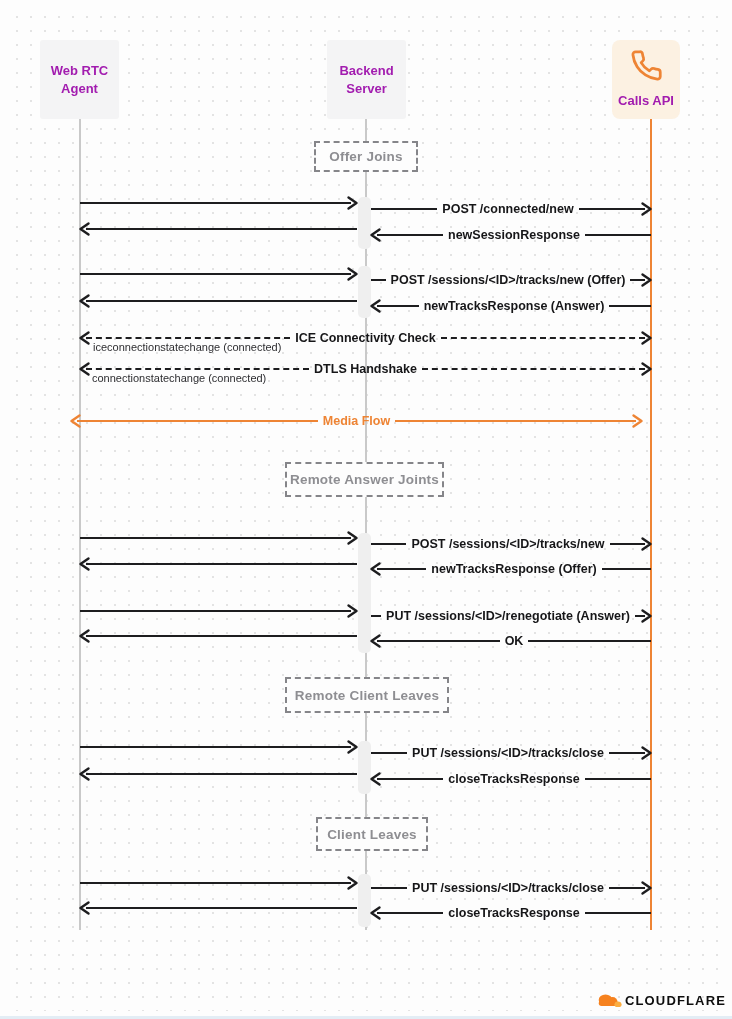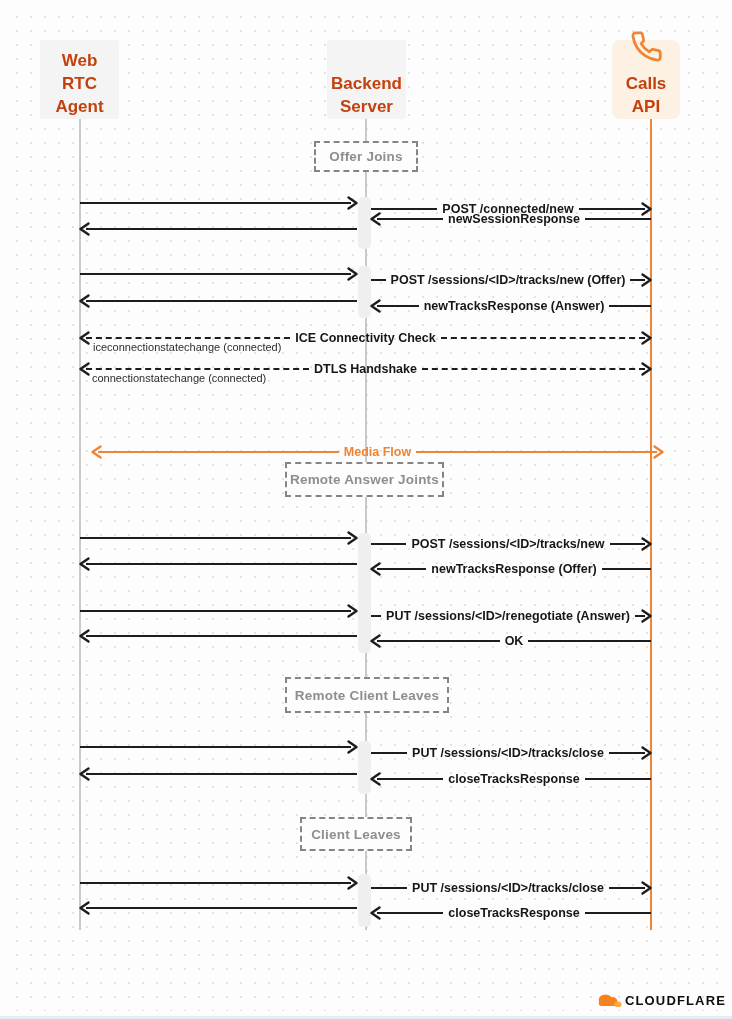--- a/index.html
+++ b/index.html
@@ -6,23 +6,23 @@
   .canvas{
     position:relative;width:732px;height:1019px;background:#fdfdfd;
     font-family:"Liberation Sans",sans-serif;overflow:hidden;
   }
   .dots{
     position:absolute;left:8px;top:8px;right:8px;bottom:8px;
     background-image:radial-gradient(circle,#e3e3e3 1.15px,rgba(0,0,0,0) 1.35px);
     background-size:14px 14px;background-position:2px 2px;
   }
   .actor{
-    position:absolute;display:flex;flex-direction:column;align-items:center;justify-content:flex-end;
+    position:absolute;display:flex;flex-direction:column;align-items:center;justify-content:center;
     text-align:center;background:#f4f4f5;border-radius:3px;
-    font-weight:700;font-size:17px;color:#c2410c;line-height:1.35;
+    font-weight:700;font-size:13px;color:#a21caf;line-height:1.35;
   }
   .actor.accent{background:#fcf1e2;border-radius:8px;}
   .actor .phone-wrap{line-height:0;margin-bottom:10px;}
   .lifeline{position:absolute;width:2px;background:#c9c9c9;}
   .lifeline.accent{width:2.5px;background:#EE8434;}
   .activation{position:absolute;background:#efefef;border-radius:5px;}
   .section{
     position:absolute;border:2px dashed #858589;background:#fdfdfd;
     color:#8e8e92;font-weight:600;font-size:13.5px;letter-spacing:.2px;
     display:flex;align-items:center;justify-content:center;white-space:nowrap;
@@ -74,38 +74,38 @@
       </div>
       <div class="section" style="left: 314px; top: 141px; width: 100px; height: 27px;">
         <div>Offer Joins</div>
       </div>
       <div class="section" style="left: 285px; top: 462px; width: 155px; height: 31px;">
         <div>Remote Answer Joints</div>
       </div>
       <div class="section" style="left: 285px; top: 677px; width: 160px; height: 32px;">
         <div>Remote Client Leaves</div>
       </div>
-      <div class="section" style="left: 300px; top: 817px; width: 108px; height: 30px;">
+      <div class="section" style="left: 316px; top: 817px; width: 108px; height: 30px;">
         <div>Client Leaves</div>
       </div>
       <div class="msg" style="left: 80px; top: 194px; width: 277px;">
         <div class="seg" style="border-top-color: rgb(29, 29, 31);"></div>
         <svg width="13" height="16" viewBox="0 0 13 16" class="chev r">
           <polyline points="2.5,2.5 10.5,8 2.5,13.5" fill="none" stroke="#1d1d1f" stroke-width="2.4" stroke-linecap="round" stroke-linejoin="round"></polyline>
         </svg>
       </div>
       <div class="msg" style="left: 371px; top: 200px; width: 280px;">
         <div class="seg" style="border-top-color: rgb(29, 29, 31);"></div>
         <div class="msg-label">POST /connected/new</div>
         <div class="seg" style="border-top-color: rgb(29, 29, 31);"></div>
         <svg width="13" height="16" viewBox="0 0 13 16" class="chev r">
           <polyline points="2.5,2.5 10.5,8 2.5,13.5" fill="none" stroke="#1d1d1f" stroke-width="2.4" stroke-linecap="round" stroke-linejoin="round"></polyline>
         </svg>
       </div>
-      <div class="msg" style="left: 371px; top: 210px; width: 280px;">
+      <div class="msg" style="left: 371px; top: 226px; width: 280px;">
         <svg width="13" height="16" viewBox="0 0 13 16" class="chev l">
           <polyline points="10.5,2.5 2.5,8 10.5,13.5" fill="none" stroke="#1d1d1f" stroke-width="2.4" stroke-linecap="round" stroke-linejoin="round"></polyline>
         </svg>
         <div class="seg" style="border-top-color: rgb(29, 29, 31);"></div>
         <div class="msg-label">newSessionResponse</div>
         <div class="seg" style="border-top-color: rgb(29, 29, 31);"></div>
       </div>
       <div class="msg" style="left: 80px; top: 220px; width: 277px;">
         <svg width="13" height="16" viewBox="0 0 13 16" class="chev l">
           <polyline points="10.5,2.5 2.5,8 10.5,13.5" fill="none" stroke="#1d1d1f" stroke-width="2.4" stroke-linecap="round" stroke-linejoin="round"></polyline>
@@ -155,21 +155,21 @@
         <svg width="13" height="16" viewBox="0 0 13 16" class="chev l">
           <polyline points="10.5,2.5 2.5,8 10.5,13.5" fill="none" stroke="#1d1d1f" stroke-width="2.4" stroke-linecap="round" stroke-linejoin="round"></polyline>
         </svg>
         <div class="seg dashed" style="border-top-color: rgb(29, 29, 31);"></div>
         <div class="msg-label">DTLS Handshake</div>
         <div class="seg dashed" style="border-top-color: rgb(29, 29, 31);"></div>
         <svg width="13" height="16" viewBox="0 0 13 16" class="chev r">
           <polyline points="2.5,2.5 10.5,8 2.5,13.5" fill="none" stroke="#1d1d1f" stroke-width="2.4" stroke-linecap="round" stroke-linejoin="round"></polyline>
         </svg>
       </div>
-      <div class="msg" style="left: 92px; top: 412px; width: 571px; margin-top: 31px;">
+      <div class="msg" style="left: 71px; top: 412px; width: 571px;">
         <svg width="13" height="16" viewBox="0 0 13 16" class="chev l">
           <polyline points="10.5,2.5 2.5,8 10.5,13.5" fill="none" stroke="#EE8434" stroke-width="2.4" stroke-linecap="round" stroke-linejoin="round"></polyline>
         </svg>
         <div class="seg" style="border-top-color: rgb(238, 132, 52);"></div>
         <div class="msg-label" style="color: rgb(238, 132, 52);">Media Flow</div>
         <div class="seg" style="border-top-color: rgb(238, 132, 52);"></div>
         <svg width="13" height="16" viewBox="0 0 13 16" class="chev r">
           <polyline points="2.5,2.5 10.5,8 2.5,13.5" fill="none" stroke="#EE8434" stroke-width="2.4" stroke-linecap="round" stroke-linejoin="round"></polyline>
         </svg>
       </div>

